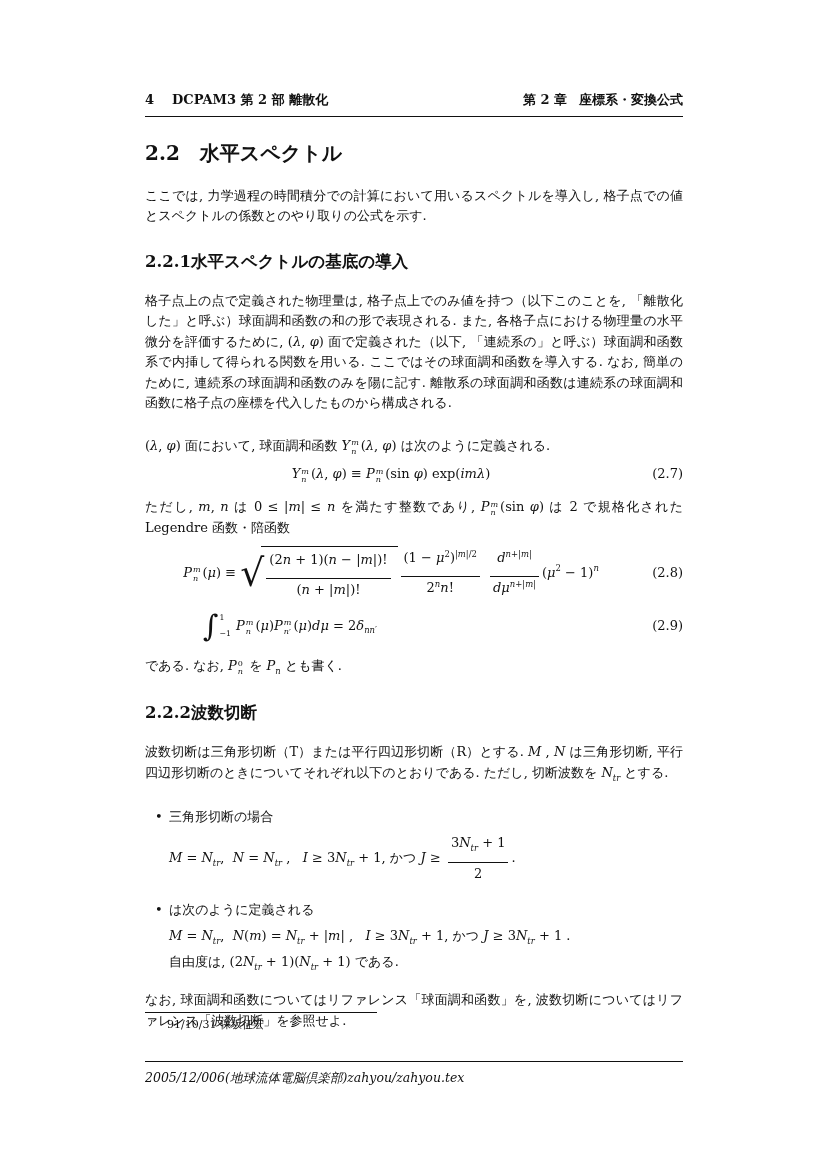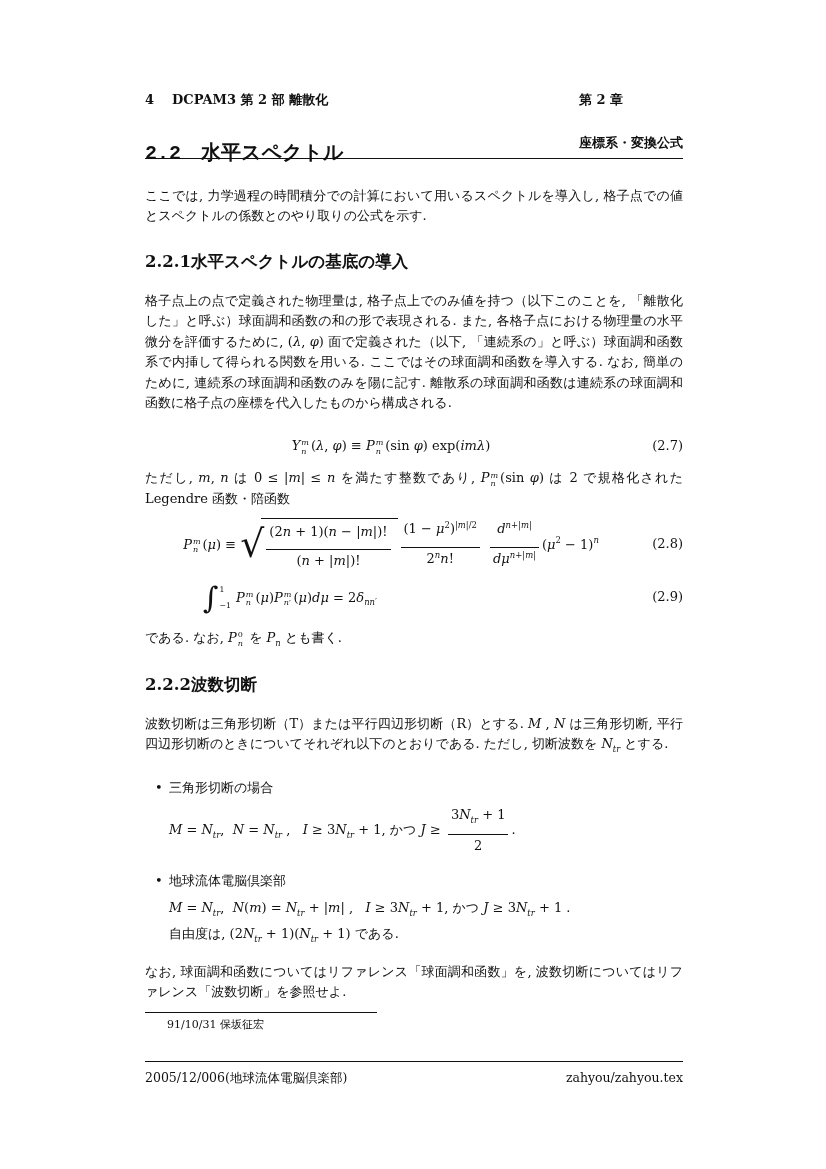--- a/index.html
+++ b/index.html
@@ -12,24 +12,24 @@
   }
   i { font-family:"DejaVu Serif","Liberation Serif",serif; }
   sup,sub { font-size:0.65em; }
   
   .header {
     position:absolute; top:90px; left:145px; right:143px;
     display:flex; justify-content:space-between; align-items:baseline;
     font-weight:bold; padding-bottom:5px; border-bottom:1px solid #111;
   }
   .header .hl { display:flex; gap:18px; }
-  .header .hr { display:flex; gap:22px;flex-direction:column; }
+  .header .hr { display:flex; gap:12px; }
   
   .main { position:absolute; top:138px; left:145px; right:143px; }
-  h1.sec { font-size:20px; margin:0 0 16px 0; display:flex; gap:20px;font-family:Liberation Mono, monospace; }
+  h1.sec { font-size:20px; margin:0 0 16px 0; display:flex; gap:20px; }
   h2.sec { font-size:16.5px; margin:0 0 12px 0; display:flex; }
   p.para { margin:16px 0 22px 0; text-align:justify; }
   p.tight { margin:0 0 8px 0; }
   
   .ss { display:inline-block; vertical-align:-0.5em; text-align:left;
         line-height:1.05; font-size:0.62em; margin:0 2px 0 1px; }
   
   .frac { display:inline-block; text-align:center; vertical-align:middle; margin:0 3px; }
   .frac .num { display:block; padding:0 3px 7px; border-bottom:1px solid #111; }
   .frac .den { display:block; padding:1px 3px 0; }
@@ -53,21 +53,21 @@
   .bullet-marker { display:inline-block; width:14px; margin-left:-14px; }
   .bl-math { margin:6px 0 4px 0; }
   .bl-dof { margin:2px 0 0 0; }
   
   .footnote { position:absolute; top:1012px; left:145px; }
   .footnote-rule { width:232px; border-top:1px solid #111; margin-bottom:3px; }
   .footnote-text { font-size:11px; padding-left:22px; }
   
   .footer { position:absolute; top:1061px; left:145px; right:143px;
             border-top:1px solid #111; padding-top:6px;
-            display:flex; justify-content:space-between; font-size:12.5px; }
+            display:flex; font-size:12.5px;font-style:italic; }
 </style>
 </head>
 <body>
 
 <div class="page">
 
   <div class="header">
     <div class="hl">
       <span>4</span>
       <span>DCPAM3 第 2 部 離散化</span>
@@ -87,20 +87,21 @@
 
     <p class="para">ここでは, 力学過程の時間積分での計算において用いるスペクトルを導入し, 格子点での値とスペクトルの係数とのやり取りの公式を示す.</p>
 
     <h2 class="sec">
       <span>2.2.1</span>
       <span>水平スペクトルの基底の導入</span>
     </h2>
 
     <p class="para">格子点上の点で定義された物理量は, 格子点上でのみ値を持つ（以下このことを, 「離散化した」と呼ぶ）球面調和函数の和の形で表現される. また, 各格子点における物理量の水平微分を評価するために, (<i>λ</i>, <i>φ</i>) 面で定義された（以下, 「連続系の」と呼ぶ）球面調和函数系で内挿して得られる関数を用いる. ここではその球面調和函数を導入する. なお, 簡単のために, 連続系の球面調和函数のみを陽に記す. 離散系の球面調和函数は連続系の球面調和函数に格子点の座標を代入したものから構成される.</p>
 
+    <p class="para tight">(<i>λ</i>, <i>φ</i>) 面において, 球面調和函数 <i>Y</i><span class="ss"><i>m</i><br><i>n</i></span>(<i>λ</i>, <i>φ</i>) は次のように定義される.</p>
 
     <div class="equation">
       <span class="eq-body"><i>Y</i><span class="ss"><i>m</i><br><i>n</i></span>(<i>λ</i>, <i>φ</i>) ≡ <i>P</i><span class="ss"><i>m</i><br><i>n</i></span>(sin <i>φ</i>) exp(<i>imλ</i>)</span>
       <span class="eq-num">(2.7)</span>
     </div>
 
     <p class="para tight">ただし, <i>m</i>, <i>n</i> は 0 ≤ |<i>m</i>| ≤ <i>n</i> を満たす整数であり, <i>P</i><span class="ss"><i>m</i><br><i>n</i></span>(sin <i>φ</i>) は 2 で規格化された Legendre 函数・陪函数</p>
 
     <div class="equation">
       <span class="eq-body"><i>P</i><span class="ss"><i>m</i><br><i>n</i></span>(<i>μ</i>) ≡ <span class="sqrt">
@@ -129,21 +130,21 @@
     </h2>
 
     <p class="para">波数切断は三角形切断（T）または平行四辺形切断（R）とする. <i>M</i> , <i>N</i> は三角形切断, 平行四辺形切断のときについてそれぞれ以下のとおりである. ただし, 切断波数を <i>N</i><sub><i>tr</i></sub> とする.</p>
 
     <ul class="blist">
       <li>
         <span class="bullet-marker">•</span><span>三角形切断の場合</span>
         <div class="bl-math"><i>M</i> = <i>N</i><sub><i>tr</i></sub>,&nbsp; <i>N</i> = <i>N</i><sub><i>tr</i></sub> ,&nbsp;&nbsp; <i>I</i> ≥ 3<i>N</i><sub><i>tr</i></sub> + 1, かつ <i>J</i> ≥ <span class="frac"><span class="num">3<i>N</i><sub><i>tr</i></sub> + 1</span><span class="den">2</span></span>.</div>
       </li>
       <li>
-        <span class="bullet-marker">•</span><span>地球流体電脳倶楽部</span>
+        <span class="bullet-marker">•</span><span>は次のように定義される</span>
         <div class="bl-math"><i>M</i> = <i>N</i><sub><i>tr</i></sub>,&nbsp; <i>N</i>(<i>m</i>) = <i>N</i><sub><i>tr</i></sub> + |<i>m</i>| ,&nbsp;&nbsp; <i>I</i> ≥ 3<i>N</i><sub><i>tr</i></sub> + 1, かつ <i>J</i> ≥ 3<i>N</i><sub><i>tr</i></sub> + 1 .</div>
         <div class="bl-dof">自由度は, (2<i>N</i><sub><i>tr</i></sub> + 1)(<i>N</i><sub><i>tr</i></sub> + 1) である.</div>
       </li>
     </ul>
 
 
     <p class="para">なお, 球面調和函数についてはリファレンス「球面調和函数」を, 波数切断についてはリファレンス「波数切断」を参照せよ.</p>
 
   </div>
 

